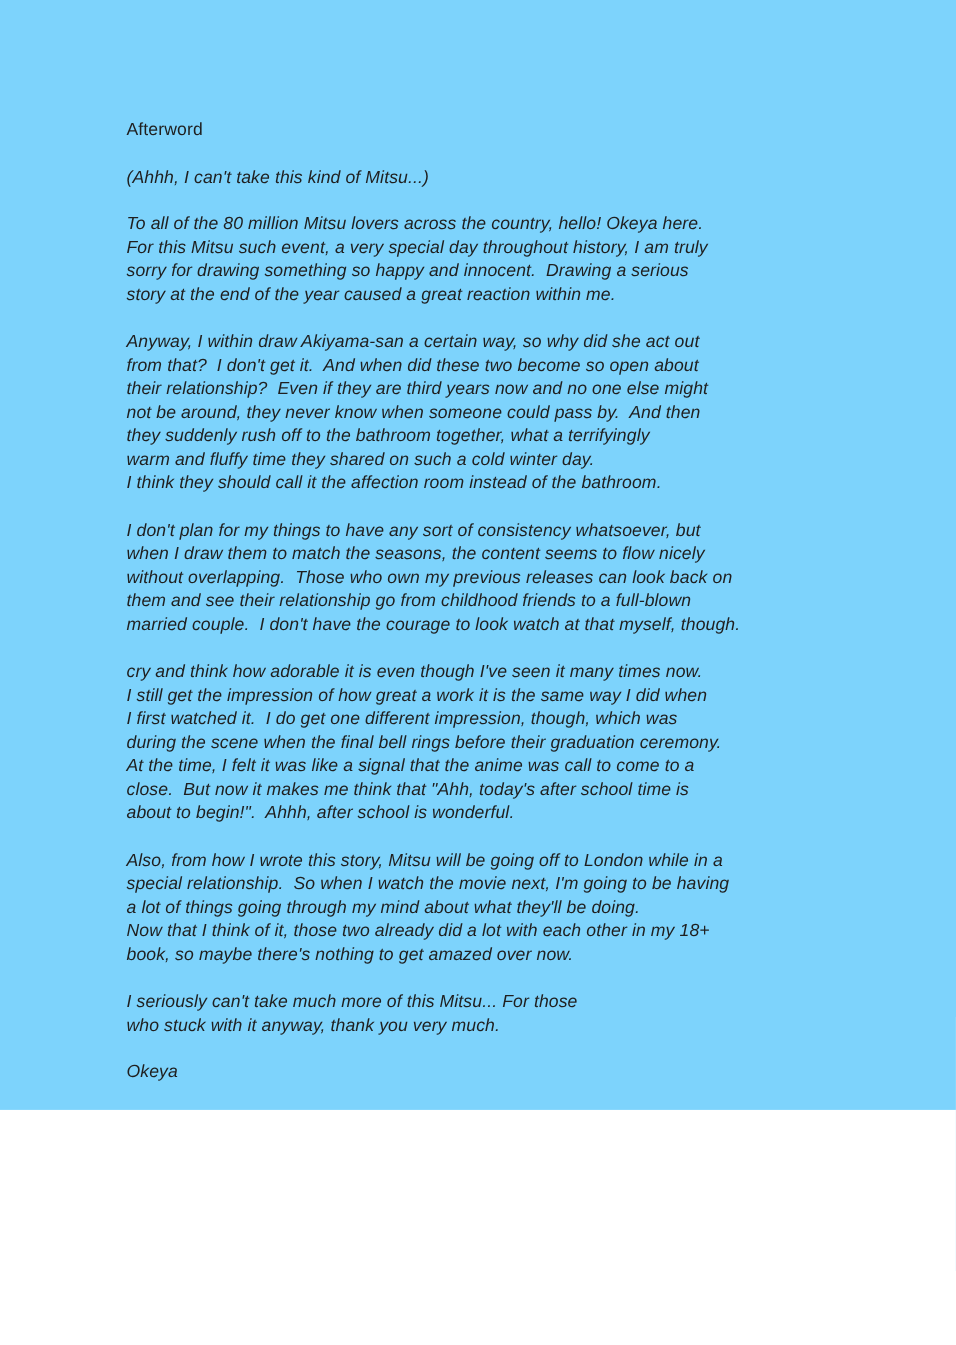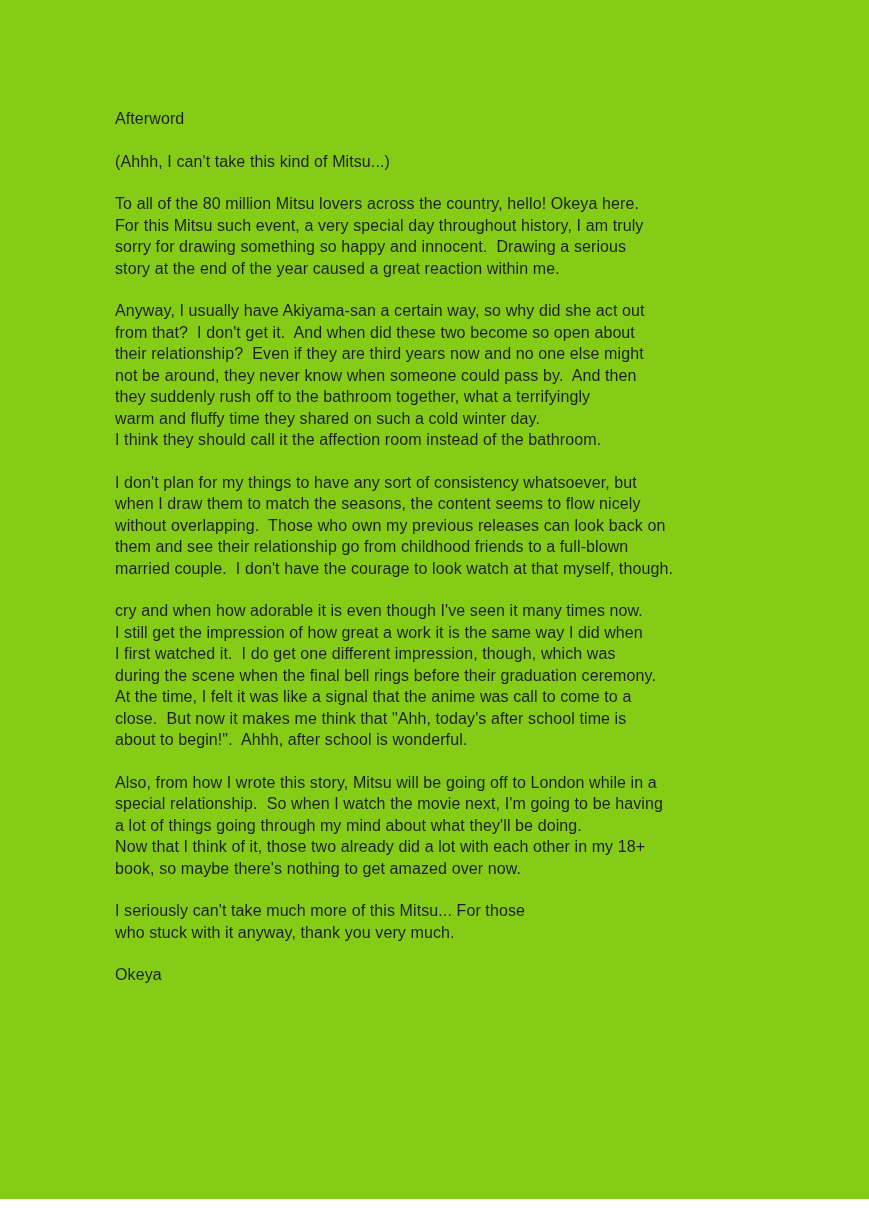--- a/index.html
+++ b/index.html
@@ -3,35 +3,36 @@
 <meta charset="utf-8">
 <style>
   html, body {
     margin: 0;
     padding: 0;
     background: #ffffff;
   }
   .page {
     position: relative;
     width: 869px;
-    height: 1199px;
-    background: #84cc16;
+    height: 1009px;
+    background: #7dd3fc;
     overflow: hidden;
     font-family: "Liberation Sans", sans-serif;
     color: #1f1f1f;
   }
   .content {
     position: absolute;
     left: 115px;
     top: 108px;
     width: 620px;
   }
   .para {
     margin: 0 0 21px 0;
     padding: 0;
+    font-style: italic;
   }
   .line {
     display: block;
     white-space: pre;
     font-size: 16px;
     line-height: 21.5px;
     letter-spacing: 0.1px;
     color: #1f1f1f;
     font-weight: 400;
   }
@@ -59,39 +60,39 @@
     </p>
 
     <p class="para">
       <span class="line">To all of the 80 million Mitsu lovers across the country, hello! Okeya here.</span>
       <span class="line">For this Mitsu such event, a very special day throughout history, I am truly</span>
       <span class="line">sorry for drawing something so happy and innocent.  Drawing a serious</span>
       <span class="line">story at the end of the year caused a great reaction within me.</span>
     </p>
 
     <p class="para">
-      <span class="line">Anyway, I usually have Akiyama-san a certain way, so why did she act out</span>
+      <span class="line">Anyway, I within draw Akiyama-san a certain way, so why did she act out</span>
       <span class="line">from that?  I don't get it.  And when did these two become so open about</span>
       <span class="line">their relationship?  Even if they are third years now and no one else might</span>
       <span class="line">not be around, they never know when someone could pass by.  And then</span>
       <span class="line">they suddenly rush off to the bathroom together, what a terrifyingly</span>
       <span class="line">warm and fluffy time they shared on such a cold winter day.</span>
       <span class="line">I think they should call it the affection room instead of the bathroom.</span>
     </p>
 
     <p class="para">
       <span class="line">I don't plan for my things to have any sort of consistency whatsoever, but</span>
       <span class="line">when I draw them to match the seasons, the content seems to flow nicely</span>
       <span class="line">without overlapping.  Those who own my previous releases can look back on</span>
       <span class="line">them and see their relationship go from childhood friends to a full-blown</span>
       <span class="line">married couple.  I don't have the courage to look watch at that myself, though.</span>
     </p>
 
     <p class="para">
-      <span class="line">cry and when how adorable it is even though I've seen it many times now.</span>
+      <span class="line">cry and think how adorable it is even though I've seen it many times now.</span>
       <span class="line">I still get the impression of how great a work it is the same way I did when</span>
       <span class="line">I first watched it.  I do get one different impression, though, which was</span>
       <span class="line">during the scene when the final bell rings before their graduation ceremony.</span>
       <span class="line">At the time, I felt it was like a signal that the anime was call to come to a</span>
       <span class="line">close.  But now it makes me think that "Ahh, today's after school time is</span>
       <span class="line">about to begin!".  Ahhh, after school is wonderful.</span>
     </p>
 
     <p class="para">
       <span class="line">Also, from how I wrote this story, Mitsu will be going off to London while in a</span>

